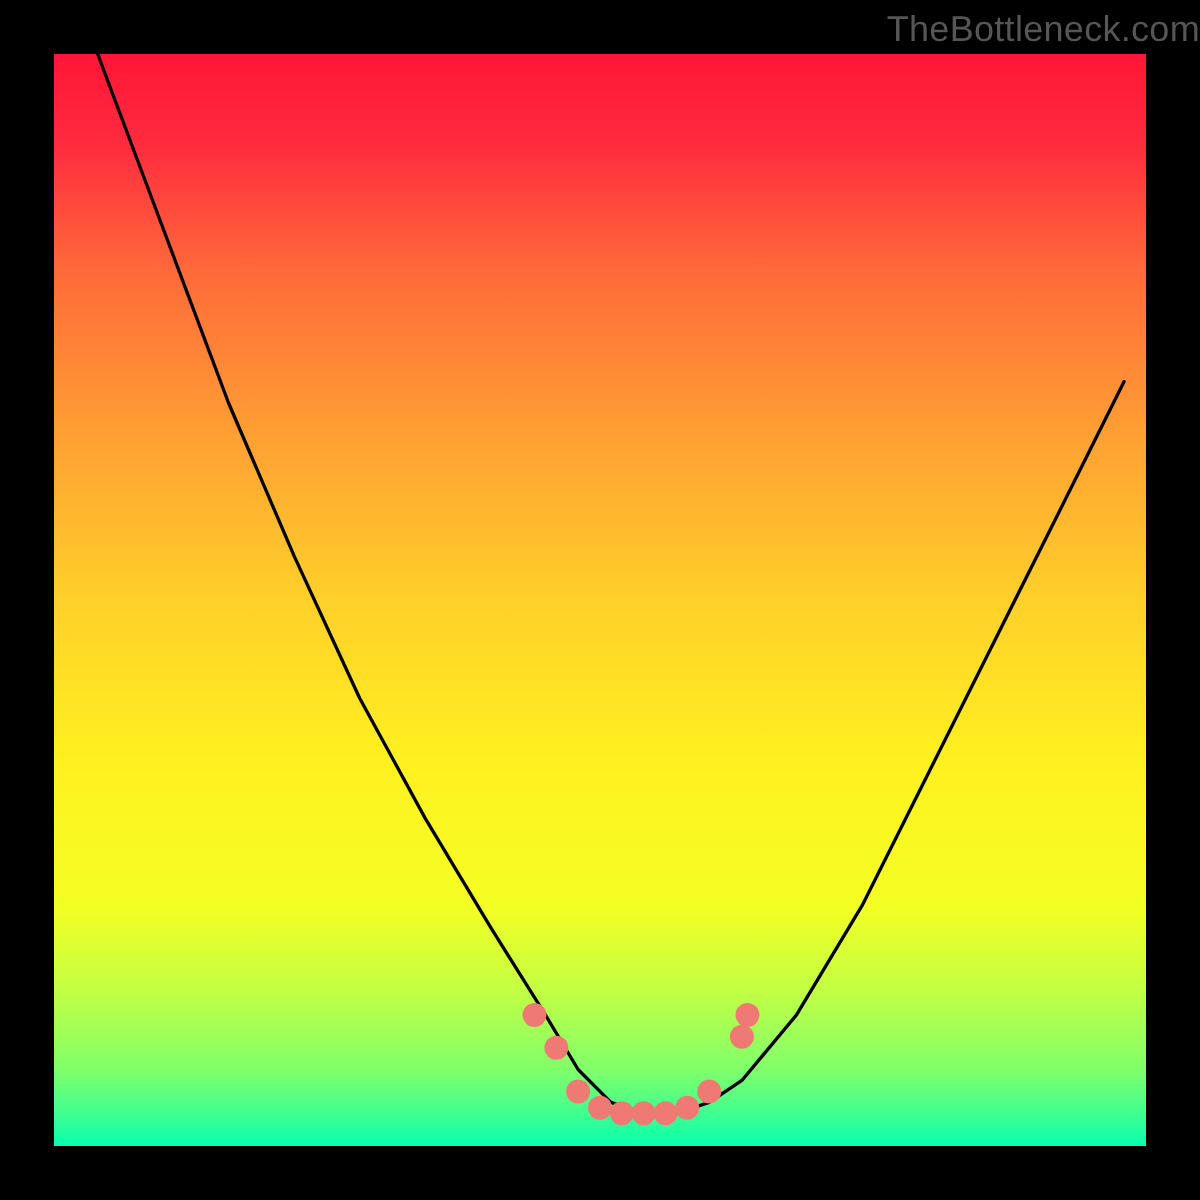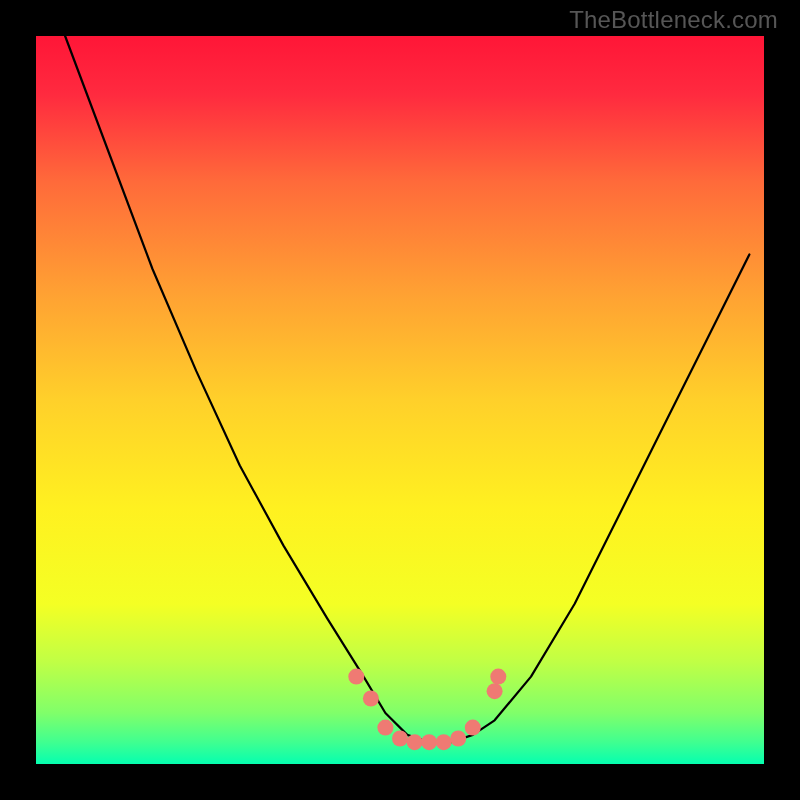--- a/index.html
+++ b/index.html
@@ -11,21 +11,21 @@
     overflow: hidden;
   }
   .chart-wrap {
     position: relative;
     width: 800px;
     height: 800px;
   }
   .watermark {
     position: absolute;
     top: 6px;
-    right: 22px;
+    right: 0;
     font-family: Arial, Helvetica, sans-serif;
     font-size: 24px;
     color: #565656;
     letter-spacing: 0.2px;
     z-index: 10;
     user-select: none;
   }
   svg {
     display: block;
   }

